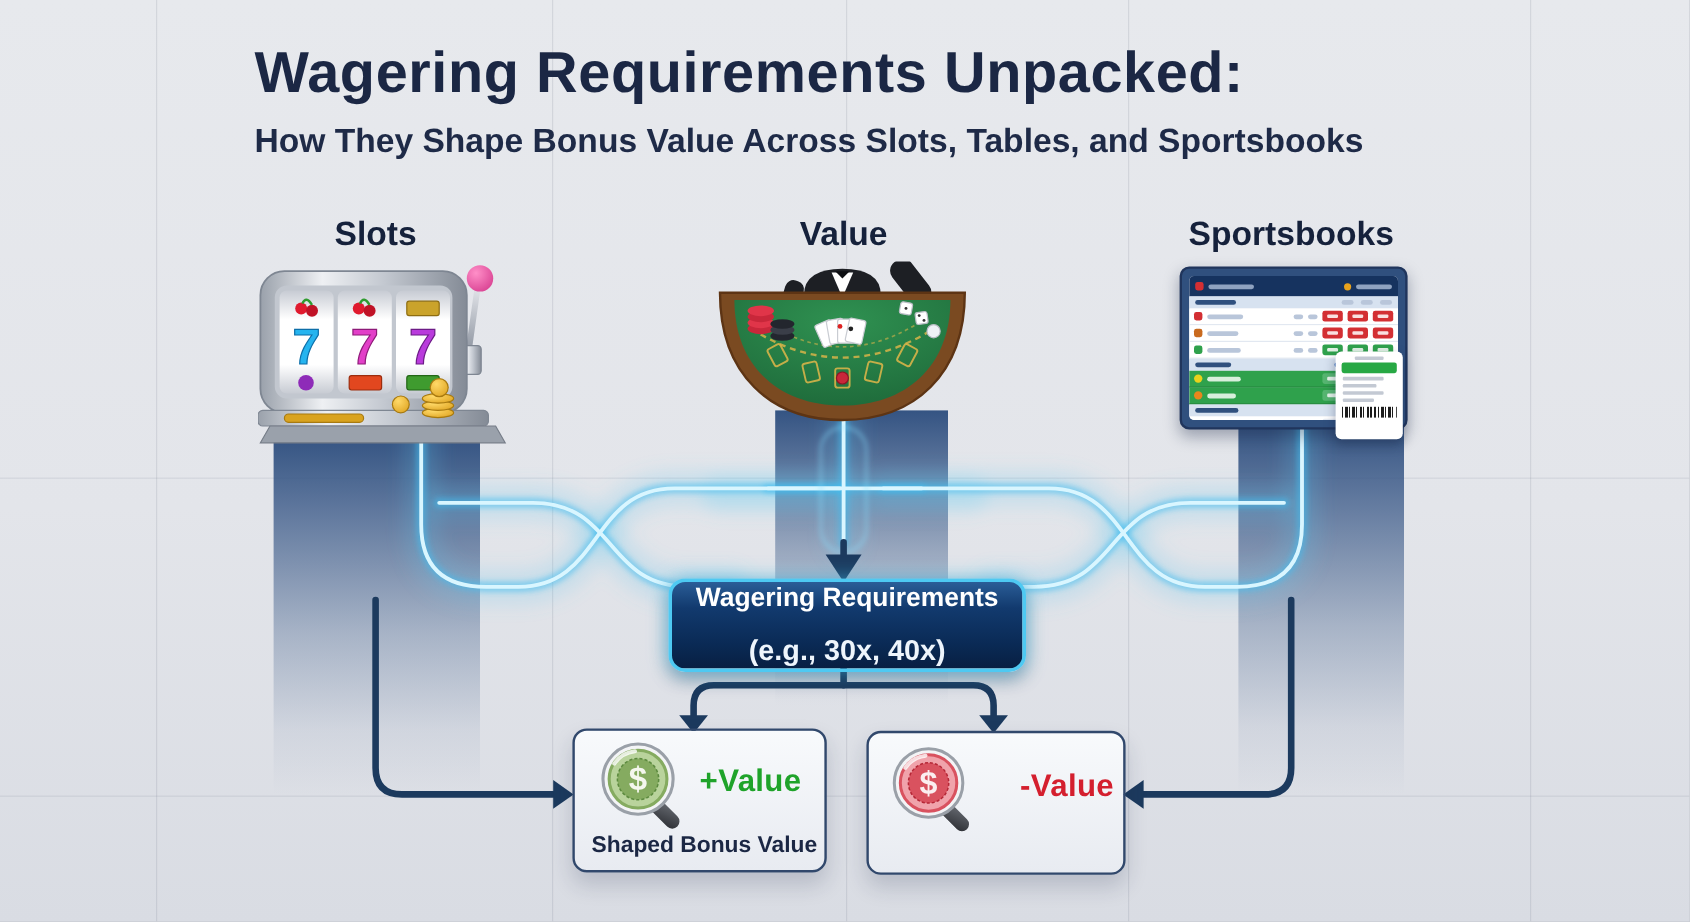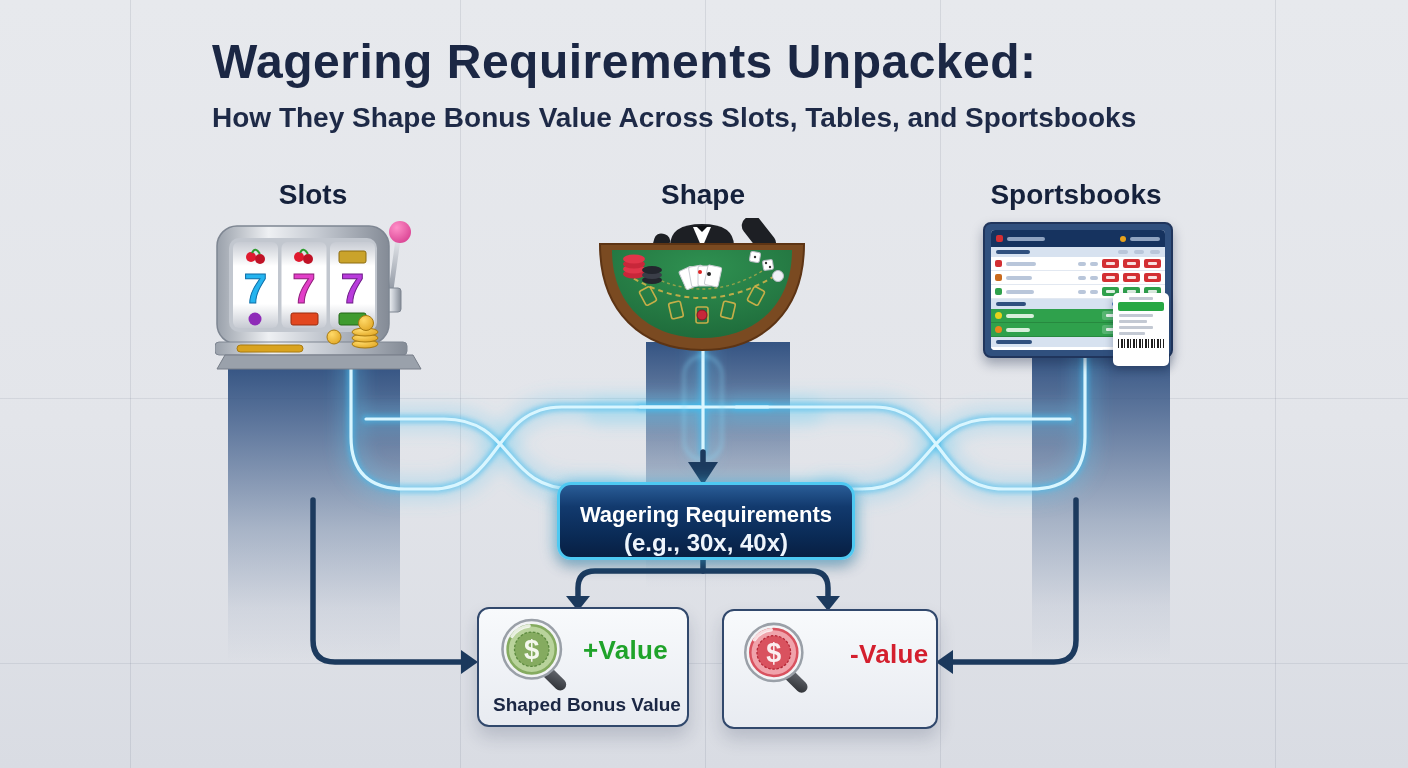--- a/index.html
+++ b/index.html
@@ -38,21 +38,21 @@
   .sb-row.green{background:#2fa14c;border-bottom:1px solid #27893f;}
   .slip{position:absolute;left:130px;top:71px;width:48px;height:66px;background:#fff;
     border-radius:5px;box-shadow:0 4px 9px rgba(20,35,65,.35);padding:4px 4px 3px;}
   .slip .ln{height:3px;border-radius:1px;background:#c3c9d3;margin:3px 2px;}
   .slip .btn{height:9px;border-radius:2px;background:#27a844;margin:2px 1px;}
   .barcode{height:9px;margin:4px 1px 0;background:repeating-linear-gradient(90deg,
     #1d1d1d 0 1px,transparent 1px 3px,#1d1d1d 3px 5px,transparent 5px 6px);}
 
   
   .wr-box{position:absolute;left:557px;top:482px;width:292px;height:72px;border-radius:14px;
-    border:3px solid #4ec9f2;display:flex;flex-direction:column;justify-content:flex-end;
+    border:3px solid #4ec9f2;display:flex;flex-direction:column;justify-content:space-between;
     align-items:center;gap:1px;
     background:linear-gradient(180deg,#2a5d97 0%,#123a6e 30%,#0a2a55 72%,#081f42 100%);
     box-shadow:0 0 16px rgba(70,200,245,.6),0 6px 14px rgba(10,30,60,.35);}
   .wr-line1{font-size:22px;font-weight:700;color:#ffffff;}
   .wr-line2{font-size:24px;font-weight:600;color:#eef5fc;}
 
   
   .outcome{position:absolute;border-radius:12px;border:2px solid #31486c;
     background:linear-gradient(180deg,#f8fafc 0%,#e8ebf1 100%);
     box-shadow:0 10px 18px rgba(25,40,70,.18);}
@@ -134,21 +134,21 @@
       <polygon points="688,462 718,462 703,485"></polygon>
       <polygon points="566,596 590,596 578,611"></polygon>
       <polygon points="816,596 840,596 828,611"></polygon>
     </g>
   </svg>
 
   <div class="title">Wagering Requirements Unpacked:</div>
   <div class="subtitle">How They Shape Bonus Value Across Slots, Tables, and Sportsbooks</div>
 
   <div class="col-label" style="left:313px">Slots</div>
-  <div class="col-label" style="left:703px">Shape</div>
+  <div class="col-label" style="left:703px">Value</div>
   <div class="col-label" style="left:1076px">Sportsbooks</div>
 
   <div class="illus" style="left:215px;top:206px;width:212px;height:165px">
     <svg width="212" height="165" viewBox="0 0 212 165">
       <defs>
         <linearGradient id="metalH" x1="0" y1="0" x2="1" y2="0">
           <stop offset="0" stop-color="#9aa1ab"></stop>
             <stop offset=".3" stop-color="#eef0f3"></stop>
           <stop offset=".6" stop-color="#c3c8d0"></stop>
             <stop offset="1" stop-color="#848b96"></stop>

